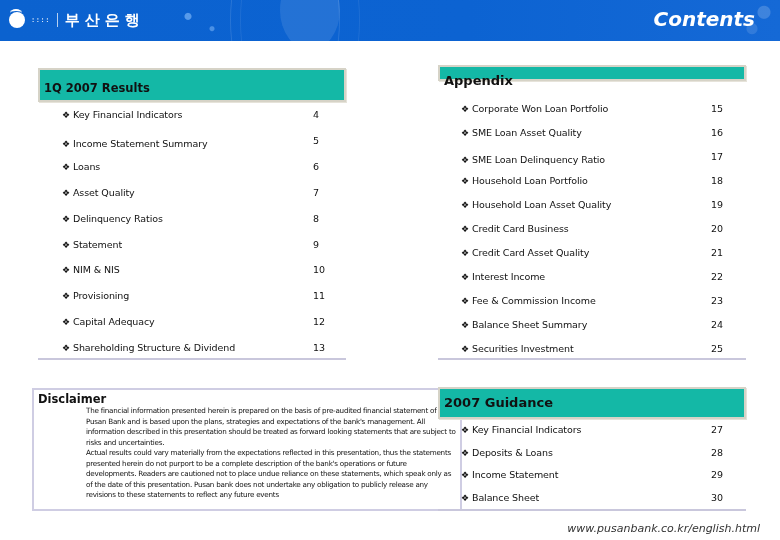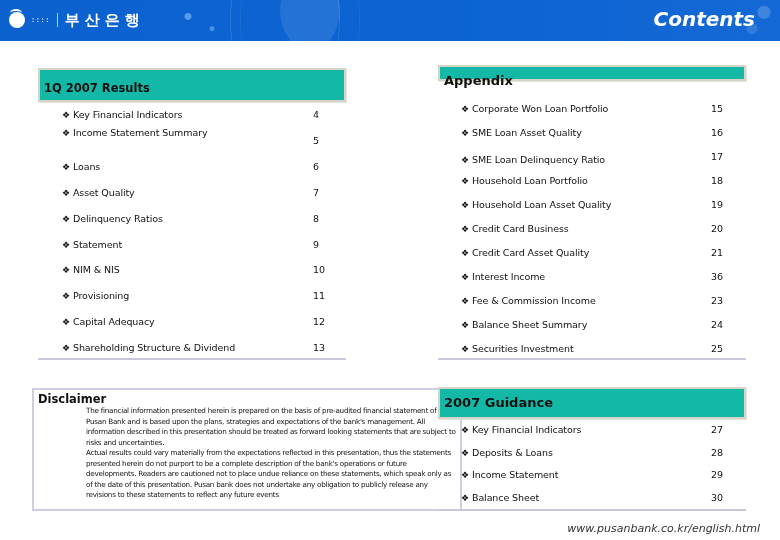--- a/index.html
+++ b/index.html
@@ -113,21 +113,21 @@
 
 <div class="section-box" style="left:38px; top:68px; width:308px; height:34px;">
   <div class="section-title" style="top:11px; font-size:11.5px;">1Q 2007 Results</div>
 </div>
 <div id="results-list">
     <div>
       <div class="item" style="left: 62px; top: 109px;"><span class="bullet">❖</span><span>Key Financial Indicators</span></div>
       <div class="num" style="left: 313px; top: 109px;">4</div>
     </div>
     <div>
-      <div class="item" style="left: 62px; top: 127px;"><span class="bullet">❖</span><span>Income Statement Summary</span></div>
+      <div class="item" style="left: 62px; top: 138px;"><span class="bullet">❖</span><span>Income Statement Summary</span></div>
       <div class="num" style="left: 313px; top: 134.9px;">5</div>
     </div>
     <div>
       <div class="item" style="left: 62px; top: 160.8px;"><span class="bullet">❖</span><span>Loans</span></div>
       <div class="num" style="left: 313px; top: 160.8px;">6</div>
     </div>
     <div>
       <div class="item" style="left: 62px; top: 186.7px;"><span class="bullet">❖</span><span>Asset Quality</span></div>
       <div class="num" style="left: 313px; top: 186.7px;">7</div>
     </div>
@@ -185,21 +185,21 @@
     <div>
       <div class="item" style="left: 461px; top: 222.75px;"><span class="bullet">❖</span><span>Credit Card Business</span></div>
       <div class="num" style="left: 711px; top: 222.75px;">20</div>
     </div>
     <div>
       <div class="item" style="left: 461px; top: 246.7px;"><span class="bullet">❖</span><span>Credit Card Asset Quality</span></div>
       <div class="num" style="left: 711px; top: 246.7px;">21</div>
     </div>
     <div>
       <div class="item" style="left: 461px; top: 270.65px;"><span class="bullet">❖</span><span>Interest Income</span></div>
-      <div class="num" style="left: 711px; top: 270.65px;">36</div>
+      <div class="num" style="left: 711px; top: 270.65px;">22</div>
     </div>
     <div>
       <div class="item" style="left: 461px; top: 294.6px;"><span class="bullet">❖</span><span>Fee &amp; Commission Income</span></div>
       <div class="num" style="left: 711px; top: 294.6px;">23</div>
     </div>
     <div>
       <div class="item" style="left: 461px; top: 318.55px;"><span class="bullet">❖</span><span>Balance Sheet Summary</span></div>
       <div class="num" style="left: 711px; top: 318.55px;">24</div>
     </div>
     <div>

